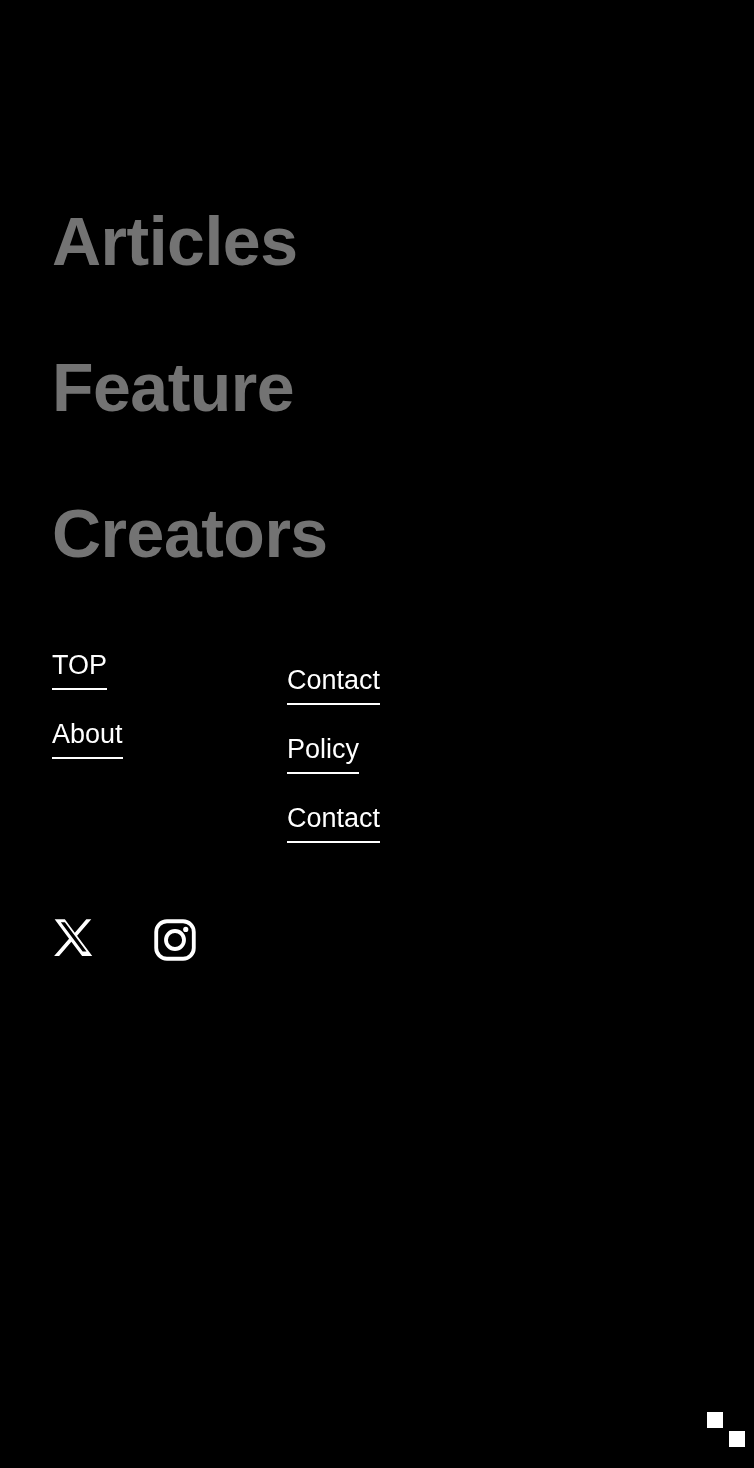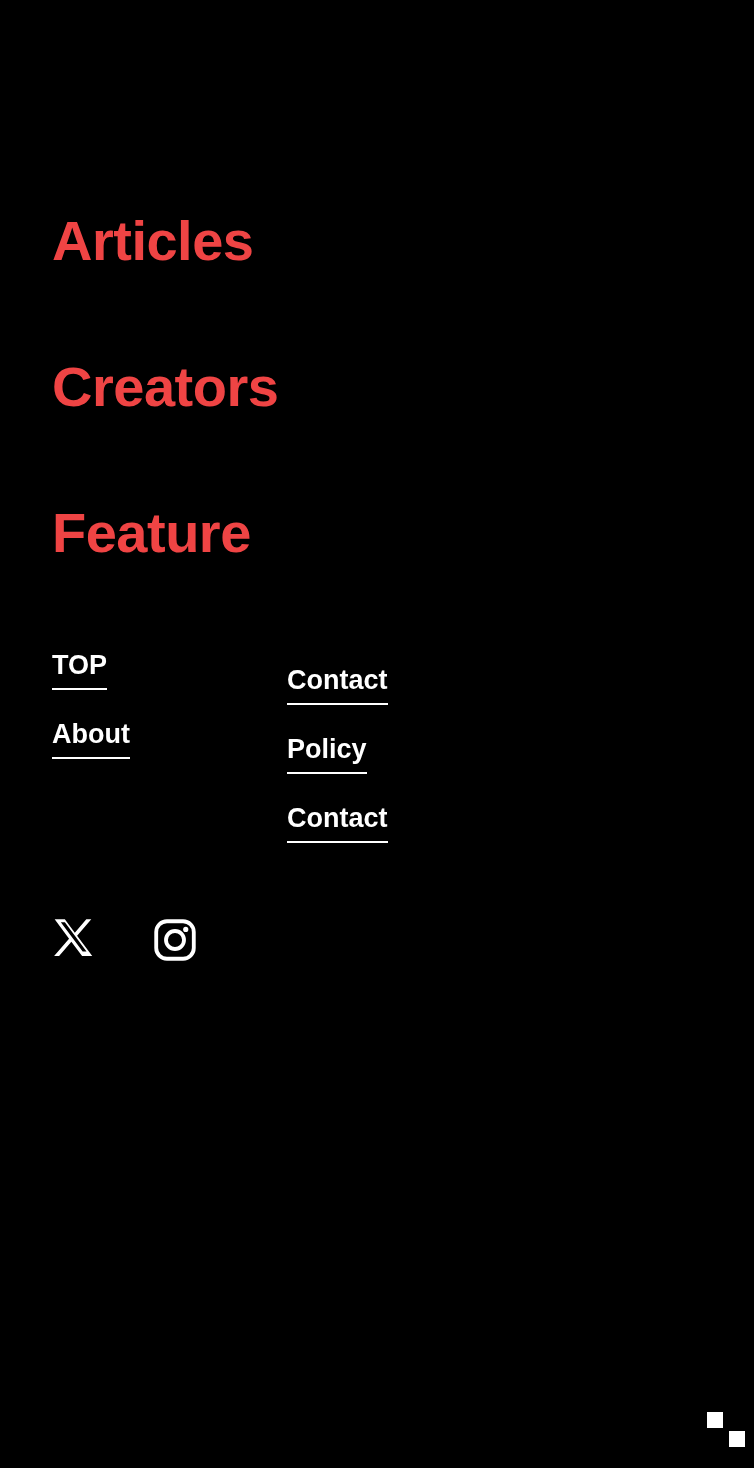--- a/index.html
+++ b/index.html
@@ -14,25 +14,25 @@
     position:relative;
   }
 
   
   #footer-headings {
     position:absolute;
     left:52px;
     top:168px;
   }
   .heading {
-    font-size:56px;
+    font-size:68px;
     font-weight:700;
     line-height:146px;
     letter-spacing:-0.5px;
-    color:#ef4444;
+    color:#737373;
     white-space:nowrap;
     display:block;
   }
 
   
   #footer-links {
     position:absolute;
     left:52px;
     top:650px;
     display:flex;
@@ -42,21 +42,21 @@
     display:flex;
     flex-direction:column;
   }
   .link-column.col-left  { width:235px; }
   .link-column.col-right { width:235px;margin-top:15px; }
 
   .footer-link {
     display:inline-block;
     align-self:flex-start;
     font-size:27px;
-    font-weight:700;
+    font-weight:400;
     line-height:30px;
     color:#ffffff;
     text-decoration:none;
     border-bottom:2px solid #ffffff;
     padding-bottom:8px;
     margin-bottom:29px;
     white-space:nowrap;
     letter-spacing:0px;
   }
   .footer-link:last-child { margin-bottom:0; }
@@ -97,22 +97,22 @@
   #corner-square-lower {
     width:16px; height:16px;
     left:35px; top:43px;
   }
 </style>
 </head>
 <body>
 
 <div id="footer-headings">
   <span class="heading">Articles</span>
+  <span class="heading">Feature</span>
   <span class="heading">Creators</span>
-  <span class="heading">Feature</span>
 </div>
 
 <nav id="footer-links">
 
   <div class="link-column col-left">
     <a class="footer-link" href="#">TOP</a>
     <a class="footer-link" href="#">About</a>
   </div>
 
   <div class="link-column col-right">

